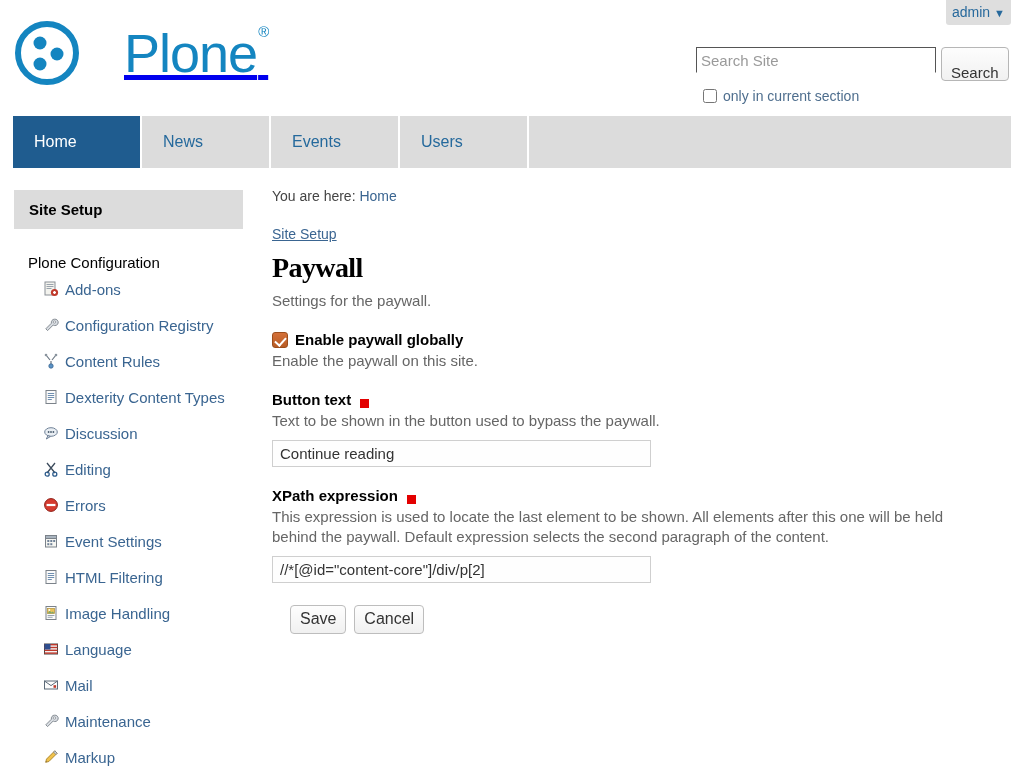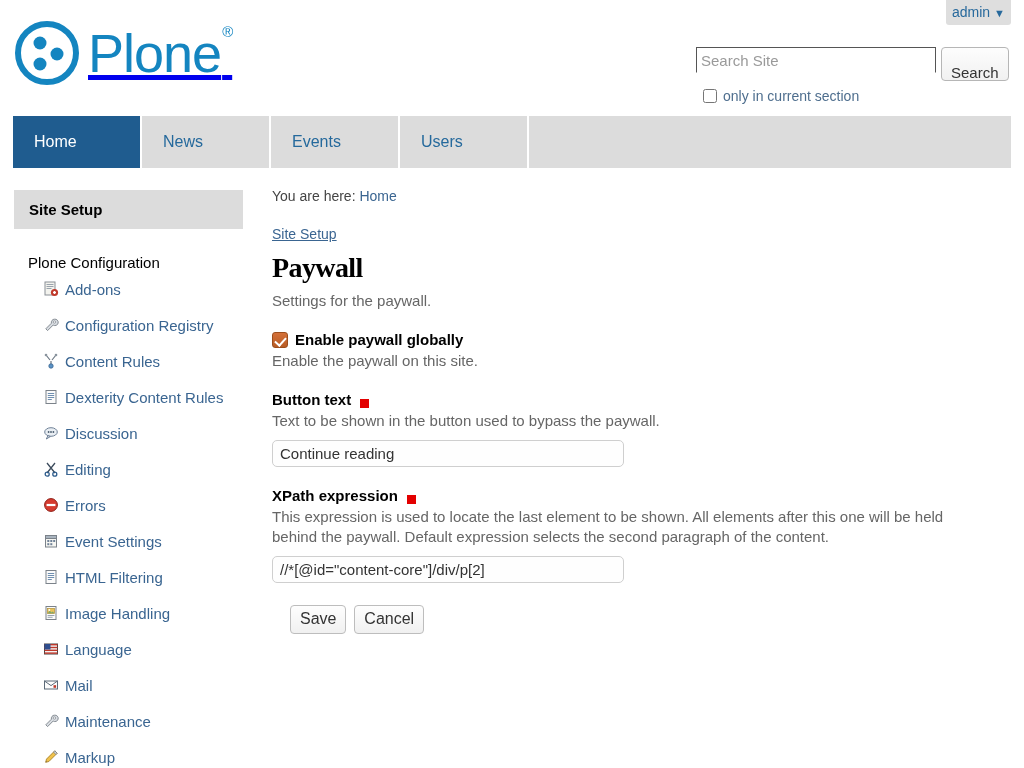--- a/index.html
+++ b/index.html
@@ -29,20 +29,21 @@
     white-space: nowrap;
     cursor: pointer;
   }
   .admin-chip .caret { font-size: 11px; margin-left: 4px; }
 
   
   #portal-logo {
     position: absolute; left: 12px; top: 18px;
     display: flex; align-items: center;
     height: 70px;
+    gap: 36px;
   }
   .logo-mark { width: 70px; height: 70px; flex: none; }
   .logo-word {
     font-size: 54px;
     color: #1485c0;
     letter-spacing: -1px;
     line-height: 1;
     margin-left: 6px;
     font-weight: normal;
     position: relative;
@@ -242,29 +243,29 @@
   }
   .field-help {
     font-size: 15px;
     color: #666;
     line-height: 1.36;
     margin: 0 0 8px 0;
     max-width: 715px;
   }
   input.text-widget {
     display: block;
-    width: 352px;
+    width: 379px;
     height: 27px;
     font-size: 15px;
     font-family: "Liberation Sans", sans-serif;
     color: #333;
     padding: 2px 7px;
     background: #fefefe;
     border: 1px solid #cfcfcf;
-    border-radius: 5px;
+    border-radius: 0;
     outline: none;
   }
   .form-actions { margin-top: 22px; padding-left: 18px; }
   .form-actions button {
     height: 29px;
     padding: 0 9px;
     margin-right: 4px;
     font-size: 16px;
     font-family: "Liberation Sans", sans-serif;
     color: #333;
@@ -366,21 +367,21 @@
     <li>
       <span class="ico">
         <svg width="16" height="16" viewBox="0 0 16 16">
             <rect x="3" y="1.5" width="10" height="13" fill="#fbfbfb" stroke="#7b828a"></rect>
             <rect x="4.8" y="4" width="6.4" height="1" fill="#6f8fb0"></rect>
             <rect x="4.8" y="6" width="6.4" height="1" fill="#6f8fb0"></rect>
             <rect x="4.8" y="8" width="6.4" height="1" fill="#6f8fb0"></rect>
             <rect x="4.8" y="10" width="4" height="1" fill="#6f8fb0"></rect>
           </svg>
       </span>
-      <a href="#">Dexterity Content Rules</a>
+      <a href="#">Dexterity Content Types</a>
     </li>
 
     <li>
       <span class="ico">
         <svg width="16" height="16" viewBox="0 0 16 16">
             <ellipse cx="8" cy="7" rx="6.3" ry="4.3" fill="#e9eef3" stroke="#6f8197"></ellipse>
             <path d="M5 10.6L3.3 14l4-2.4z" fill="#e9eef3" stroke="#6f8197"></path>
             <circle cx="5.6" cy="7" r="0.9" fill="#4a5c6e"></circle>
             <circle cx="8" cy="7" r="0.9" fill="#4a5c6e"></circle>
             <circle cx="10.4" cy="7" r="0.9" fill="#4a5c6e"></circle>

